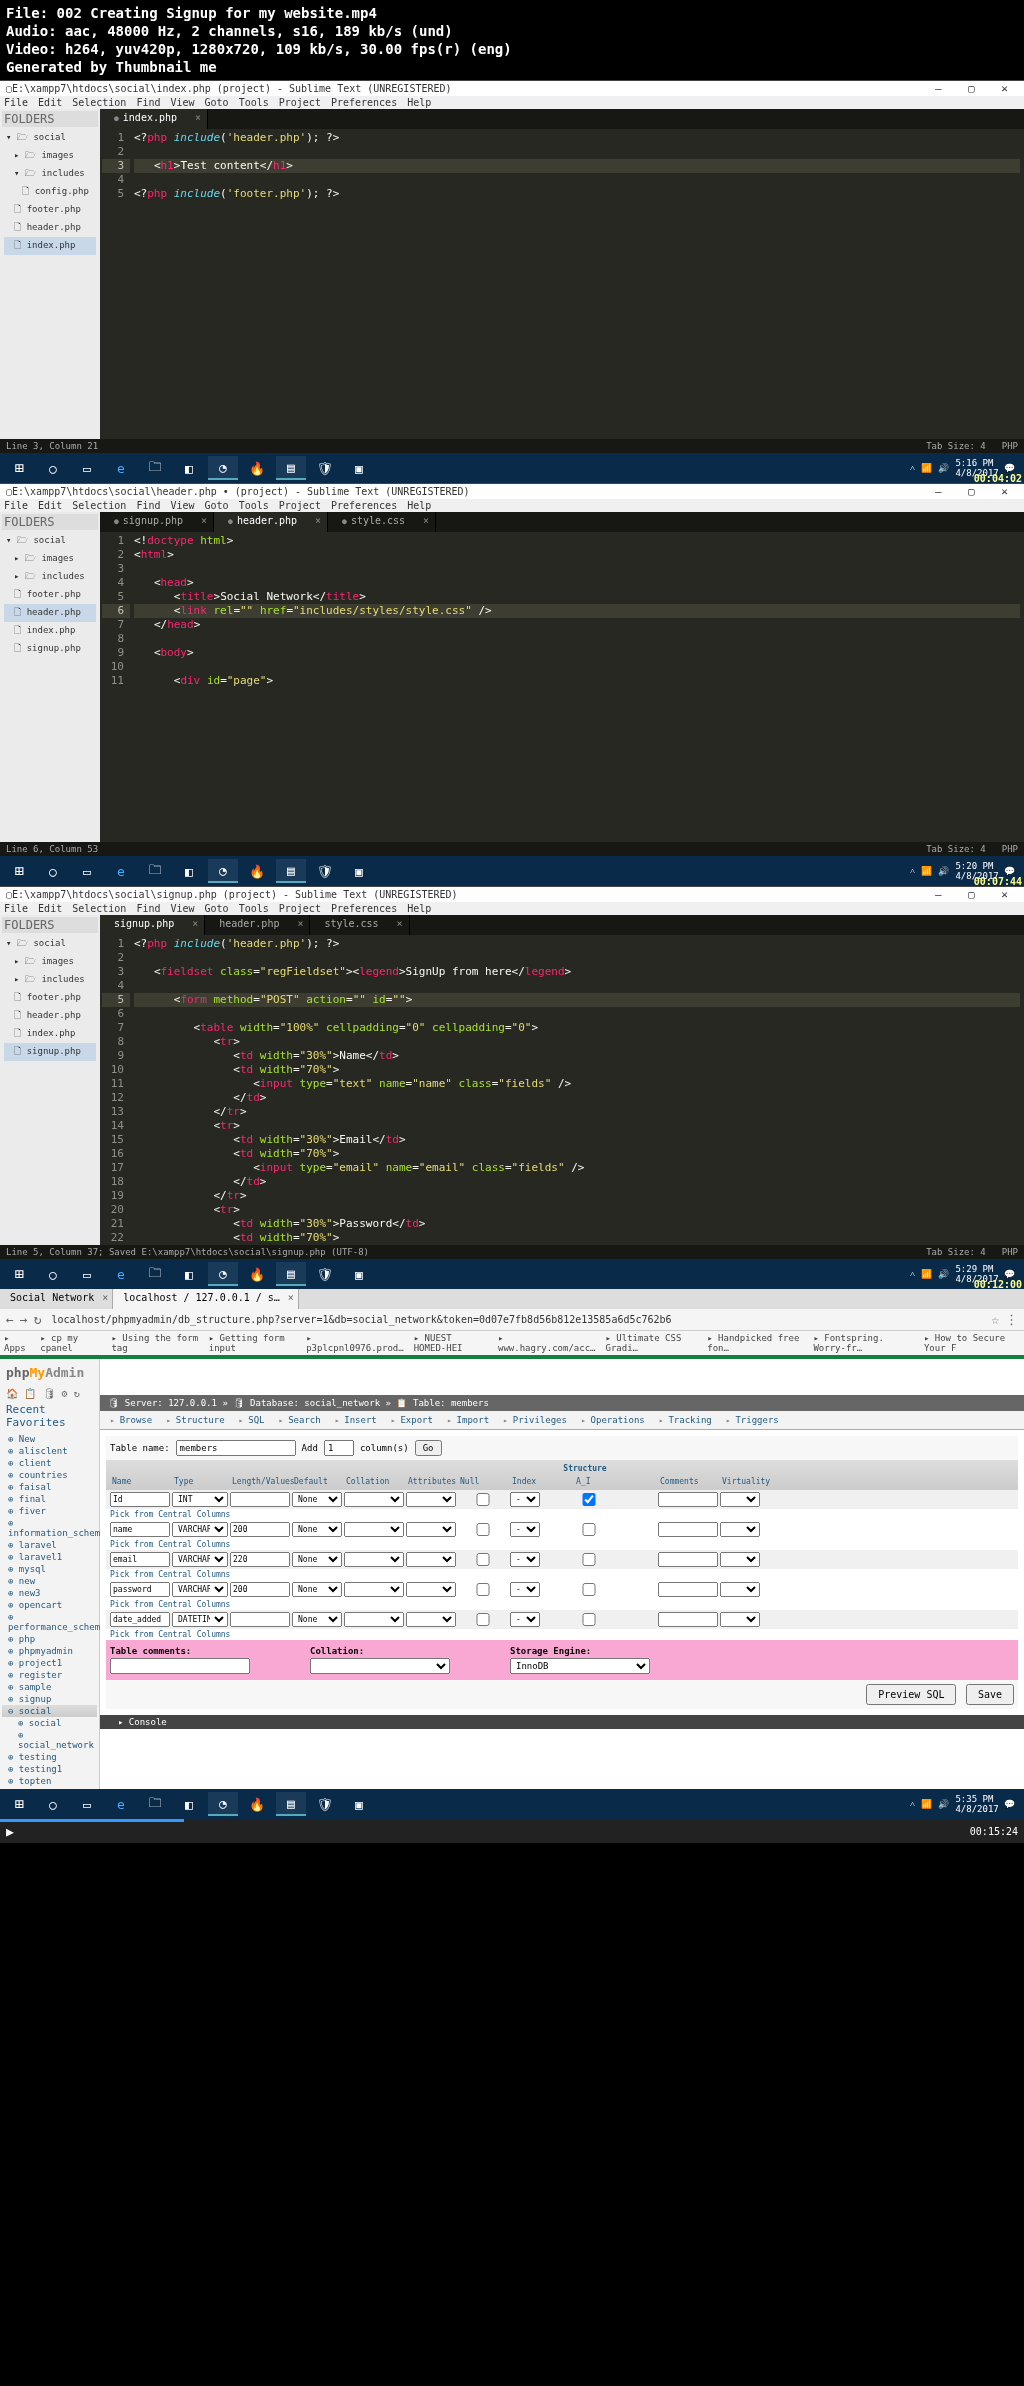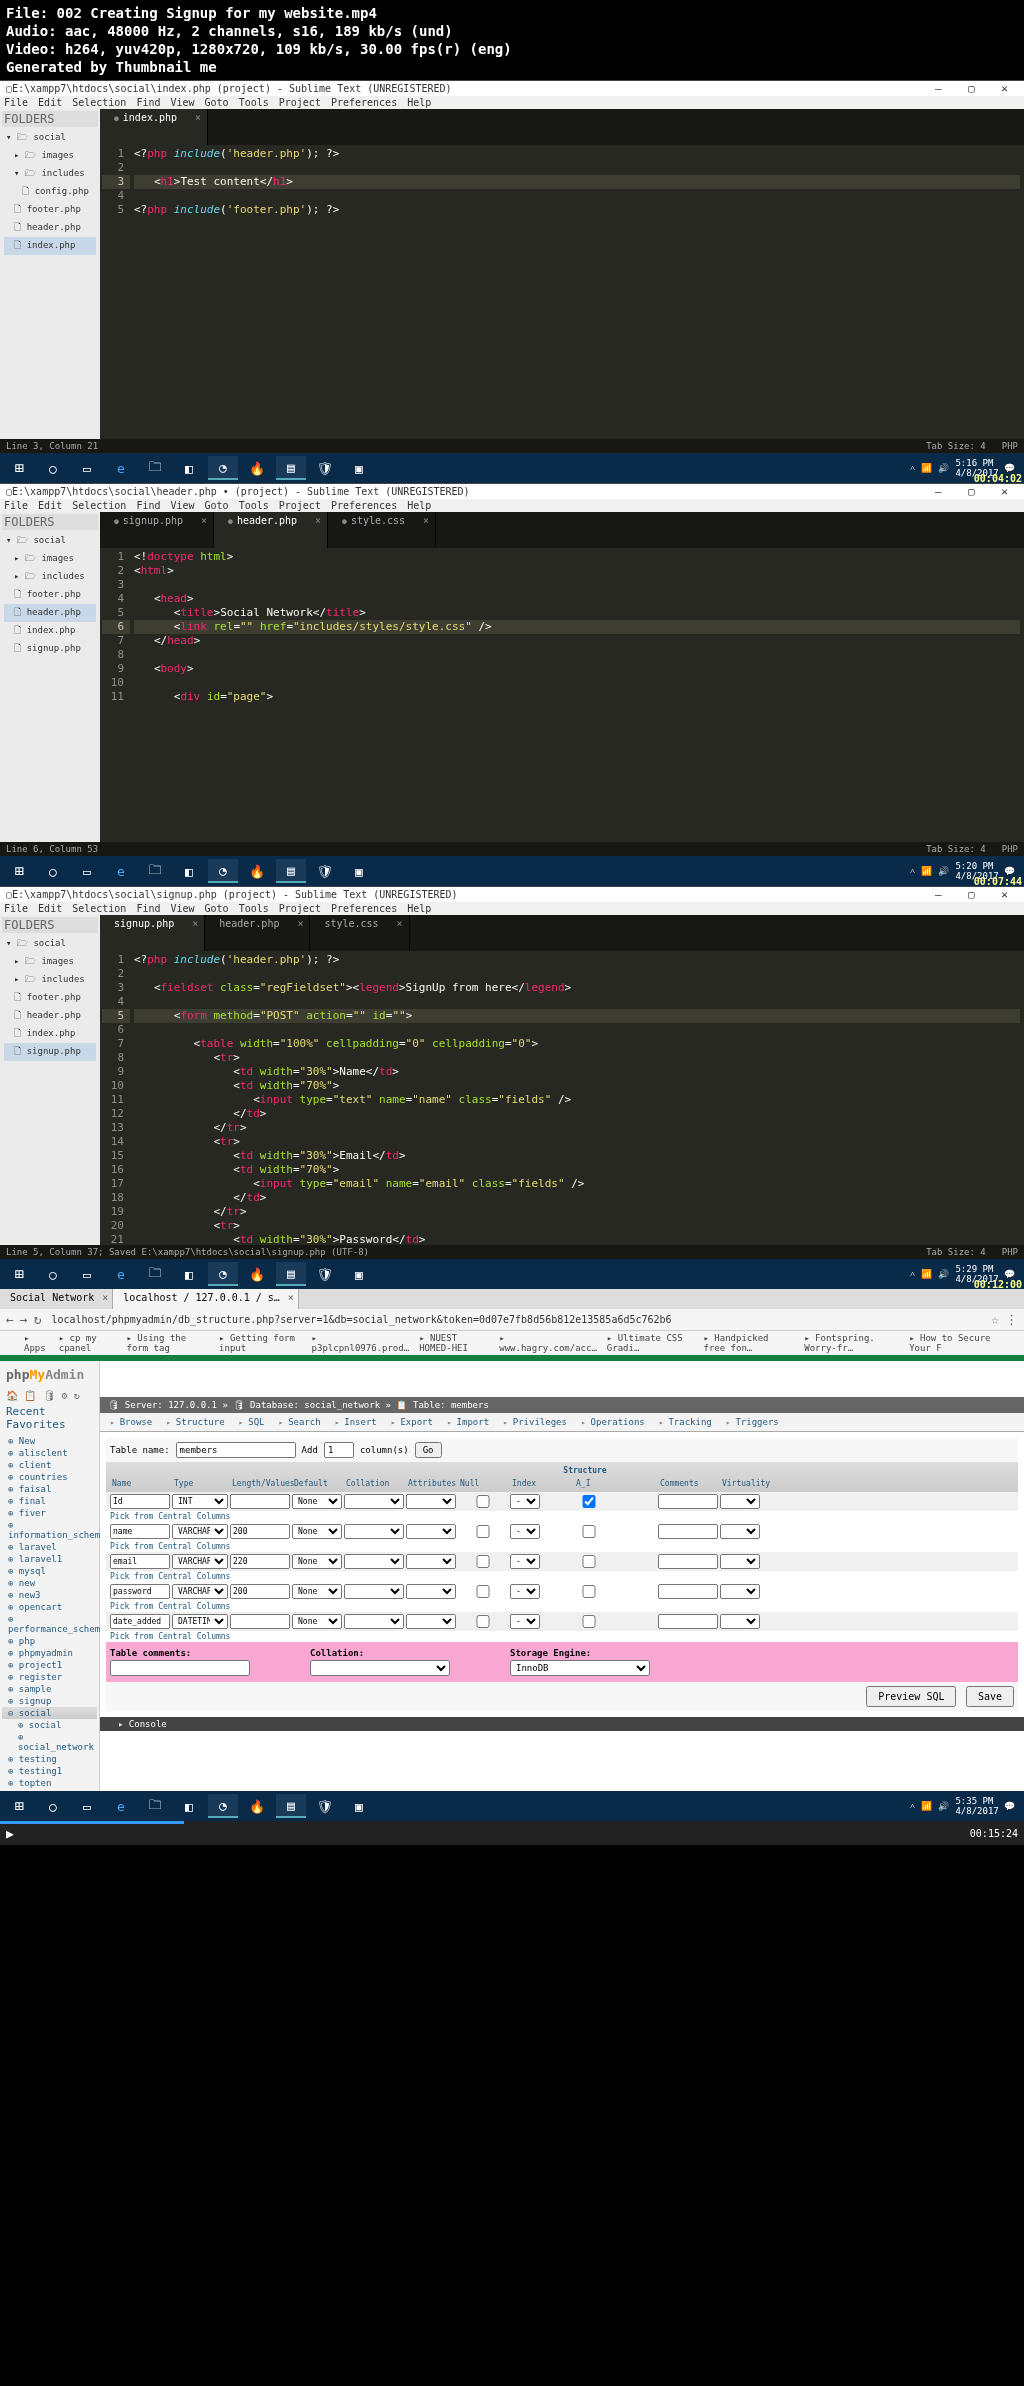--- a/index.html
+++ b/index.html
@@ -16,21 +16,21 @@
 .editor-body { display: flex; height: 330px; background: #272822; }
 .sidebar { width: 100px; background: #ebebeb; color: #333; font-size: 9px; padding: 2px; overflow: hidden; }
 .sidebar .folder-label { background: #ddd; padding: 1px 2px; font-size: 12px; color: #666; }
 .sidebar .tree { padding: 2px; }
 .sidebar .tree-item { padding: 1px 2px; white-space: nowrap; }
 .sidebar .tree-item.sel { background: #c8d8e8; }
 .sidebar .indent1 { padding-left: 10px; }
 .sidebar .indent2 { padding-left: 18px; }
 
 .code-area { flex: 1; display: flex; flex-direction: column; }
-.tabs-row { background: #171814; display: flex; font-size: 10px; height: 36px; }
+.tabs-row { background: #171814; display: flex; font-size: 10px; height: 20px; }
 .tab { padding: 3px 30px 3px 14px; color: #aaa; border-right: 1px solid #000; position: relative; }
 .tab.active { background: #272822; color: #fff; }
 .tab::after { content: "×"; position: absolute; right: 6px; color: #888; }
 .tab .dot::before { content: "●"; margin-right: 4px; color: #888; font-size: 8px;}
 
 .code-content { flex: 1; display: flex; overflow: hidden; position:relative; }
 .gutter { width: 30px; background: #272822; color: #8f908a; text-align: right; padding: 2px 6px 2px 2px; font-size: 11px; line-height: 14px; }
 .gutter .cur { background: #3e3d32; color: #c2c2bd; margin-right: -6px; padding-right: 6px; }
 .lines { flex: 1; padding: 2px 4px; font-size: 11px; line-height: 14px; white-space: pre; color: #f8f8f2; }
 .lines .cur { background: #3e3d32; display: inline-block; min-width: 100%;}
@@ -54,21 +54,21 @@
 
 
 .browser-window { background: #fff; color: #000; font-family: Arial, sans-serif; font-size: 10px; }
 .browser-tabs { background: #ddd; display: flex; height: 20px; font-size: 10px; }
 .browser-tab { padding: 3px 18px 3px 10px; border-right: 1px solid #aaa; position: relative; }
 .browser-tab.active { background: #f5f5f5; text-align: center; }
 .browser-tab::after { content: "×"; position: absolute; right: 4px; color: #666; }
 .browser-toolbar { background: #f5f5f5; display: flex; align-items: center; padding: 2px 6px; gap: 6px; height: 22px; border-bottom: 1px solid #ccc;}
 .browser-toolbar .nav { color: #666; font-size: 13px; }
 .browser-toolbar .url { flex: 1; font-size: 10px; color: #333; padding: 2px 4px; }
-.bookmarks { background: #f5f5f5; padding: 2px 24px; font-size: 9px; color: #444; display: flex; gap: 10px; overflow: hidden; border-bottom: 6px solid #15803d; }
+.bookmarks { background: #f5f5f5; padding: 2px 4px; font-size: 9px; color: #444; display: flex; gap: 10px; overflow: hidden; border-bottom: 4px solid #15803d; }
 
 .pma-body { display: flex; min-height: 380px; }
 .pma-sidebar { width: 100px; background: #f3f3f3; border-right: 1px solid #ccc; font-size: 9px; }
 .pma-logo { padding: 6px; font-weight: bold; font-size: 13px; }
 .pma-logo .php { color: #666; } .pma-logo .my { color: #f90; } .pma-logo .admin { color: #888; }
 .pma-nav-icons { padding: 2px 6px; font-size: 10px; color: #666; }
 .pma-db-list { padding: 2px; font-size: 9px; }
 .pma-db-list div { padding: 1px 6px; color: #235a81; }
 .pma-db-list div.sel { background: linear-gradient(#ddd,#ccc); }
 .pma-db-list .sub { padding-left: 16px; }

